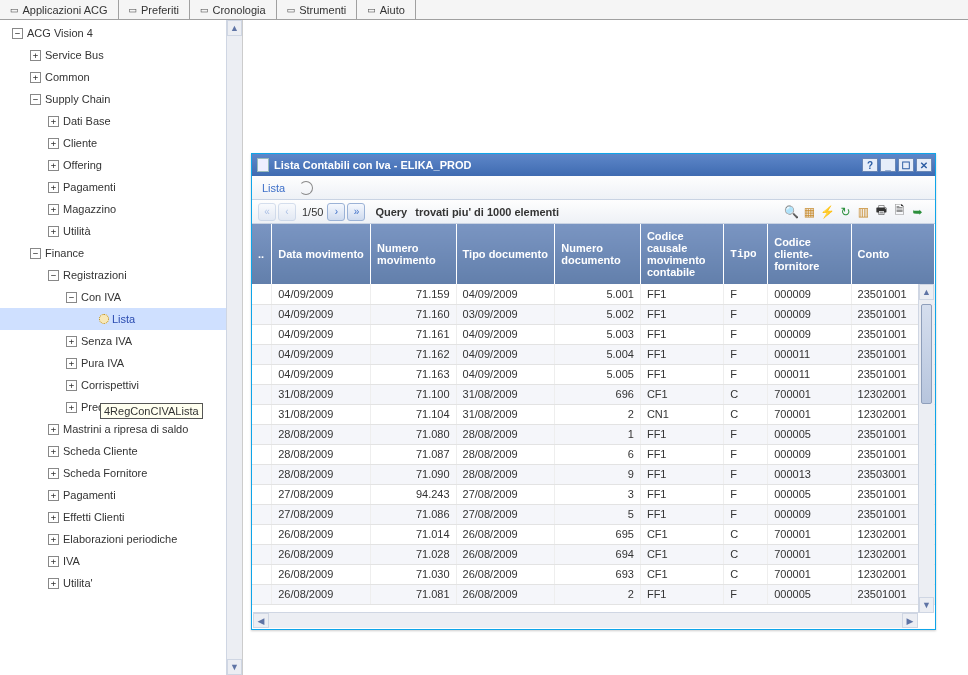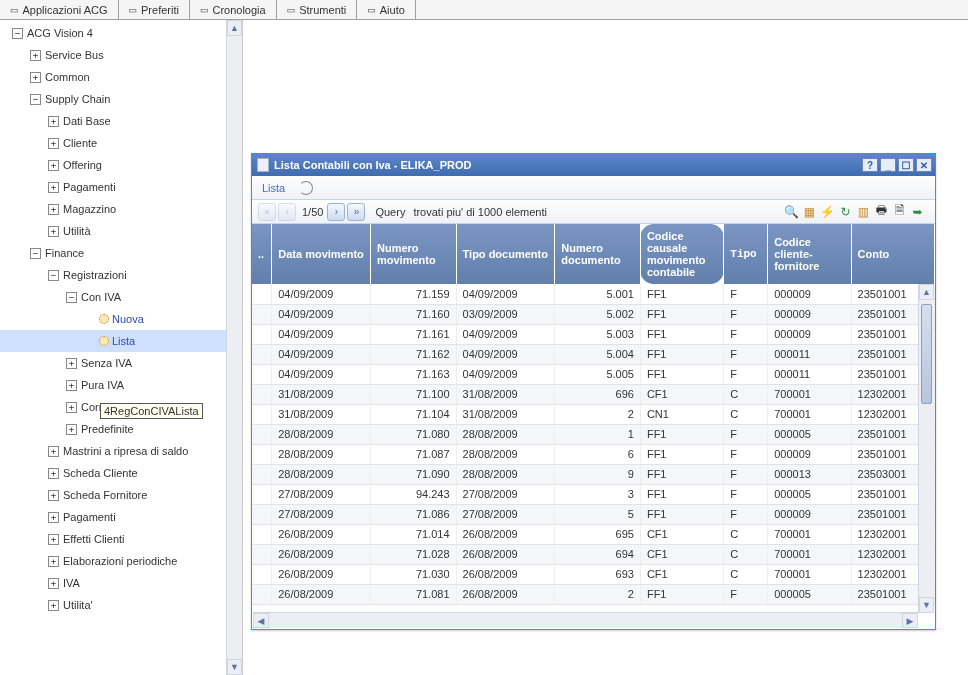--- a/index.html
+++ b/index.html
@@ -167,21 +167,21 @@
     margin-right: 2px;
     display: flex;
     align-items: center;
     justify-content: center;
     color: #3d6fc8;
     font-size: 10px;
     cursor: pointer;
   }
   .nav-btn.disabled { opacity: 0.4; cursor: default; }
   .page-ind { margin: 0 4px; color: #333; }
-  .query-text { margin-left: 8px; color: #333; }
+  .query-text { margin-left: 8px; color: #333; font-weight: bold; }
   .toolbar2 .spacer { flex: 1; }
   .tool-icons { display: flex; gap: 3px; align-items: center; padding-right: 4px; }
   .tool-ic {
     width: 15px; height: 15px;
     display: flex;
     align-items: center;
     justify-content: center;
     cursor: pointer;
     font-size: 12px;
   }
@@ -373,26 +373,20 @@
         </div>
         <div class="tree-row">
           <span class="indent" style="width:44px"></span>
           <span class="toggle">−</span>
           <span class="tree-label">Registrazioni</span>
         </div>
         <div class="tree-row">
           <span class="indent" style="width:62px"></span>
           <span class="toggle">−</span>
           <span class="tree-label">Con IVA</span>
-        </div>
-        <div class="tree-row">
-          <span class="indent" style="width:80px"></span>
-          <span class="toggle empty"></span>
-          <span class="tree-icon gear"></span>
-          <span class="tree-label link">Nuova</span>
         </div>
         <div class="tree-row selected">
           <span class="indent" style="width:80px"></span>
           <span class="toggle empty"></span>
           <span class="tree-icon gear"></span>
           <span class="tree-label link">Lista</span>
         </div>
         <div class="tree-row">
           <span class="indent" style="width:62px"></span>
           <span class="toggle">+</span>
@@ -497,21 +491,21 @@
       </div>
       <div class="grid-wrap">
         <table class="grid">
           <thead>
               <tr id="grid-head">
                 <th style="width: 18px;">..</th>
                 <th style="width: 90px;">Data movimento</th>
                 <th style="width: 78px;">Numero movimento</th>
                 <th style="width: 90px;">Tipo documento</th>
                 <th style="width: 78px;">Numero documento</th>
-                <th style="width: 76px; border-radius: 14px;">Codice causale movimento contabile</th>
+                <th style="width: 76px;">Codice causale movimento contabile</th>
                 <th style="width: 40px; font-family: Liberation Mono, monospace;">Tipo</th>
                 <th style="width: 76px; margin-left: 34px;">Codice cliente-fornitore</th>
                 <th style="width: 76px;">Conto</th>
               </tr>
             </thead>
           <tbody id="grid-body">
               <tr>
                 <td></td>
                 <td>04/09/2009</td>
                 <td class="num">71.159</td>

